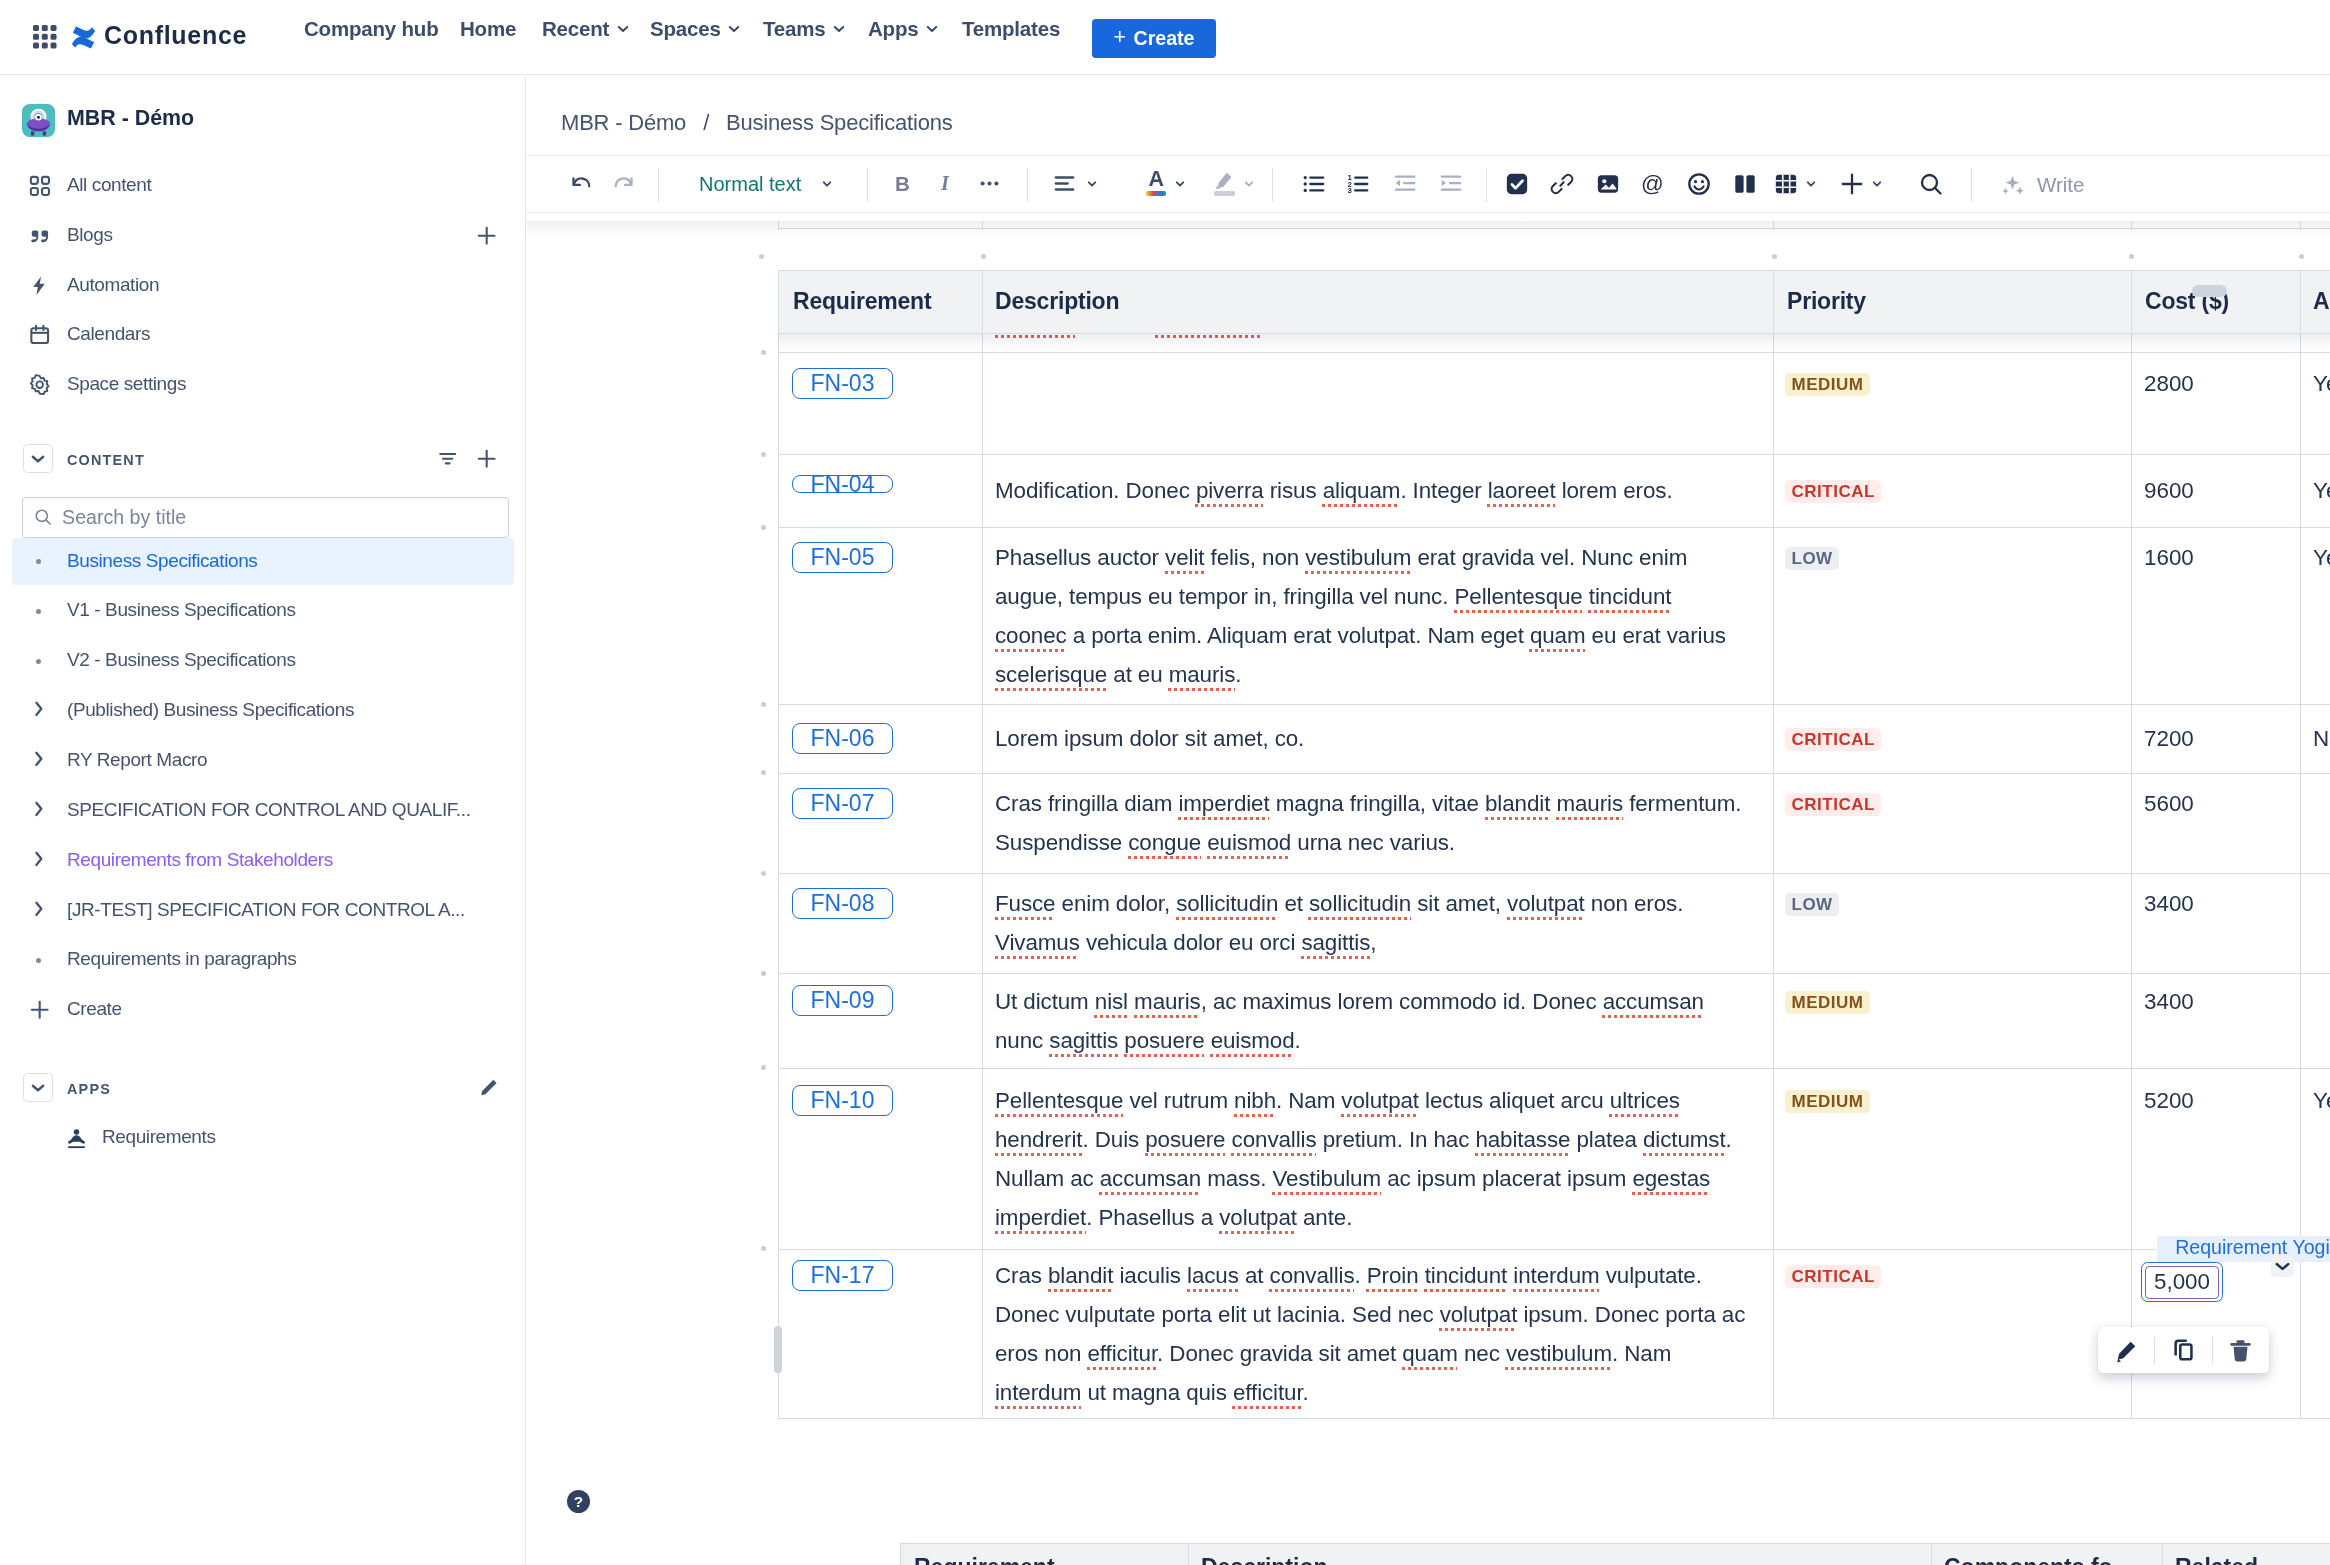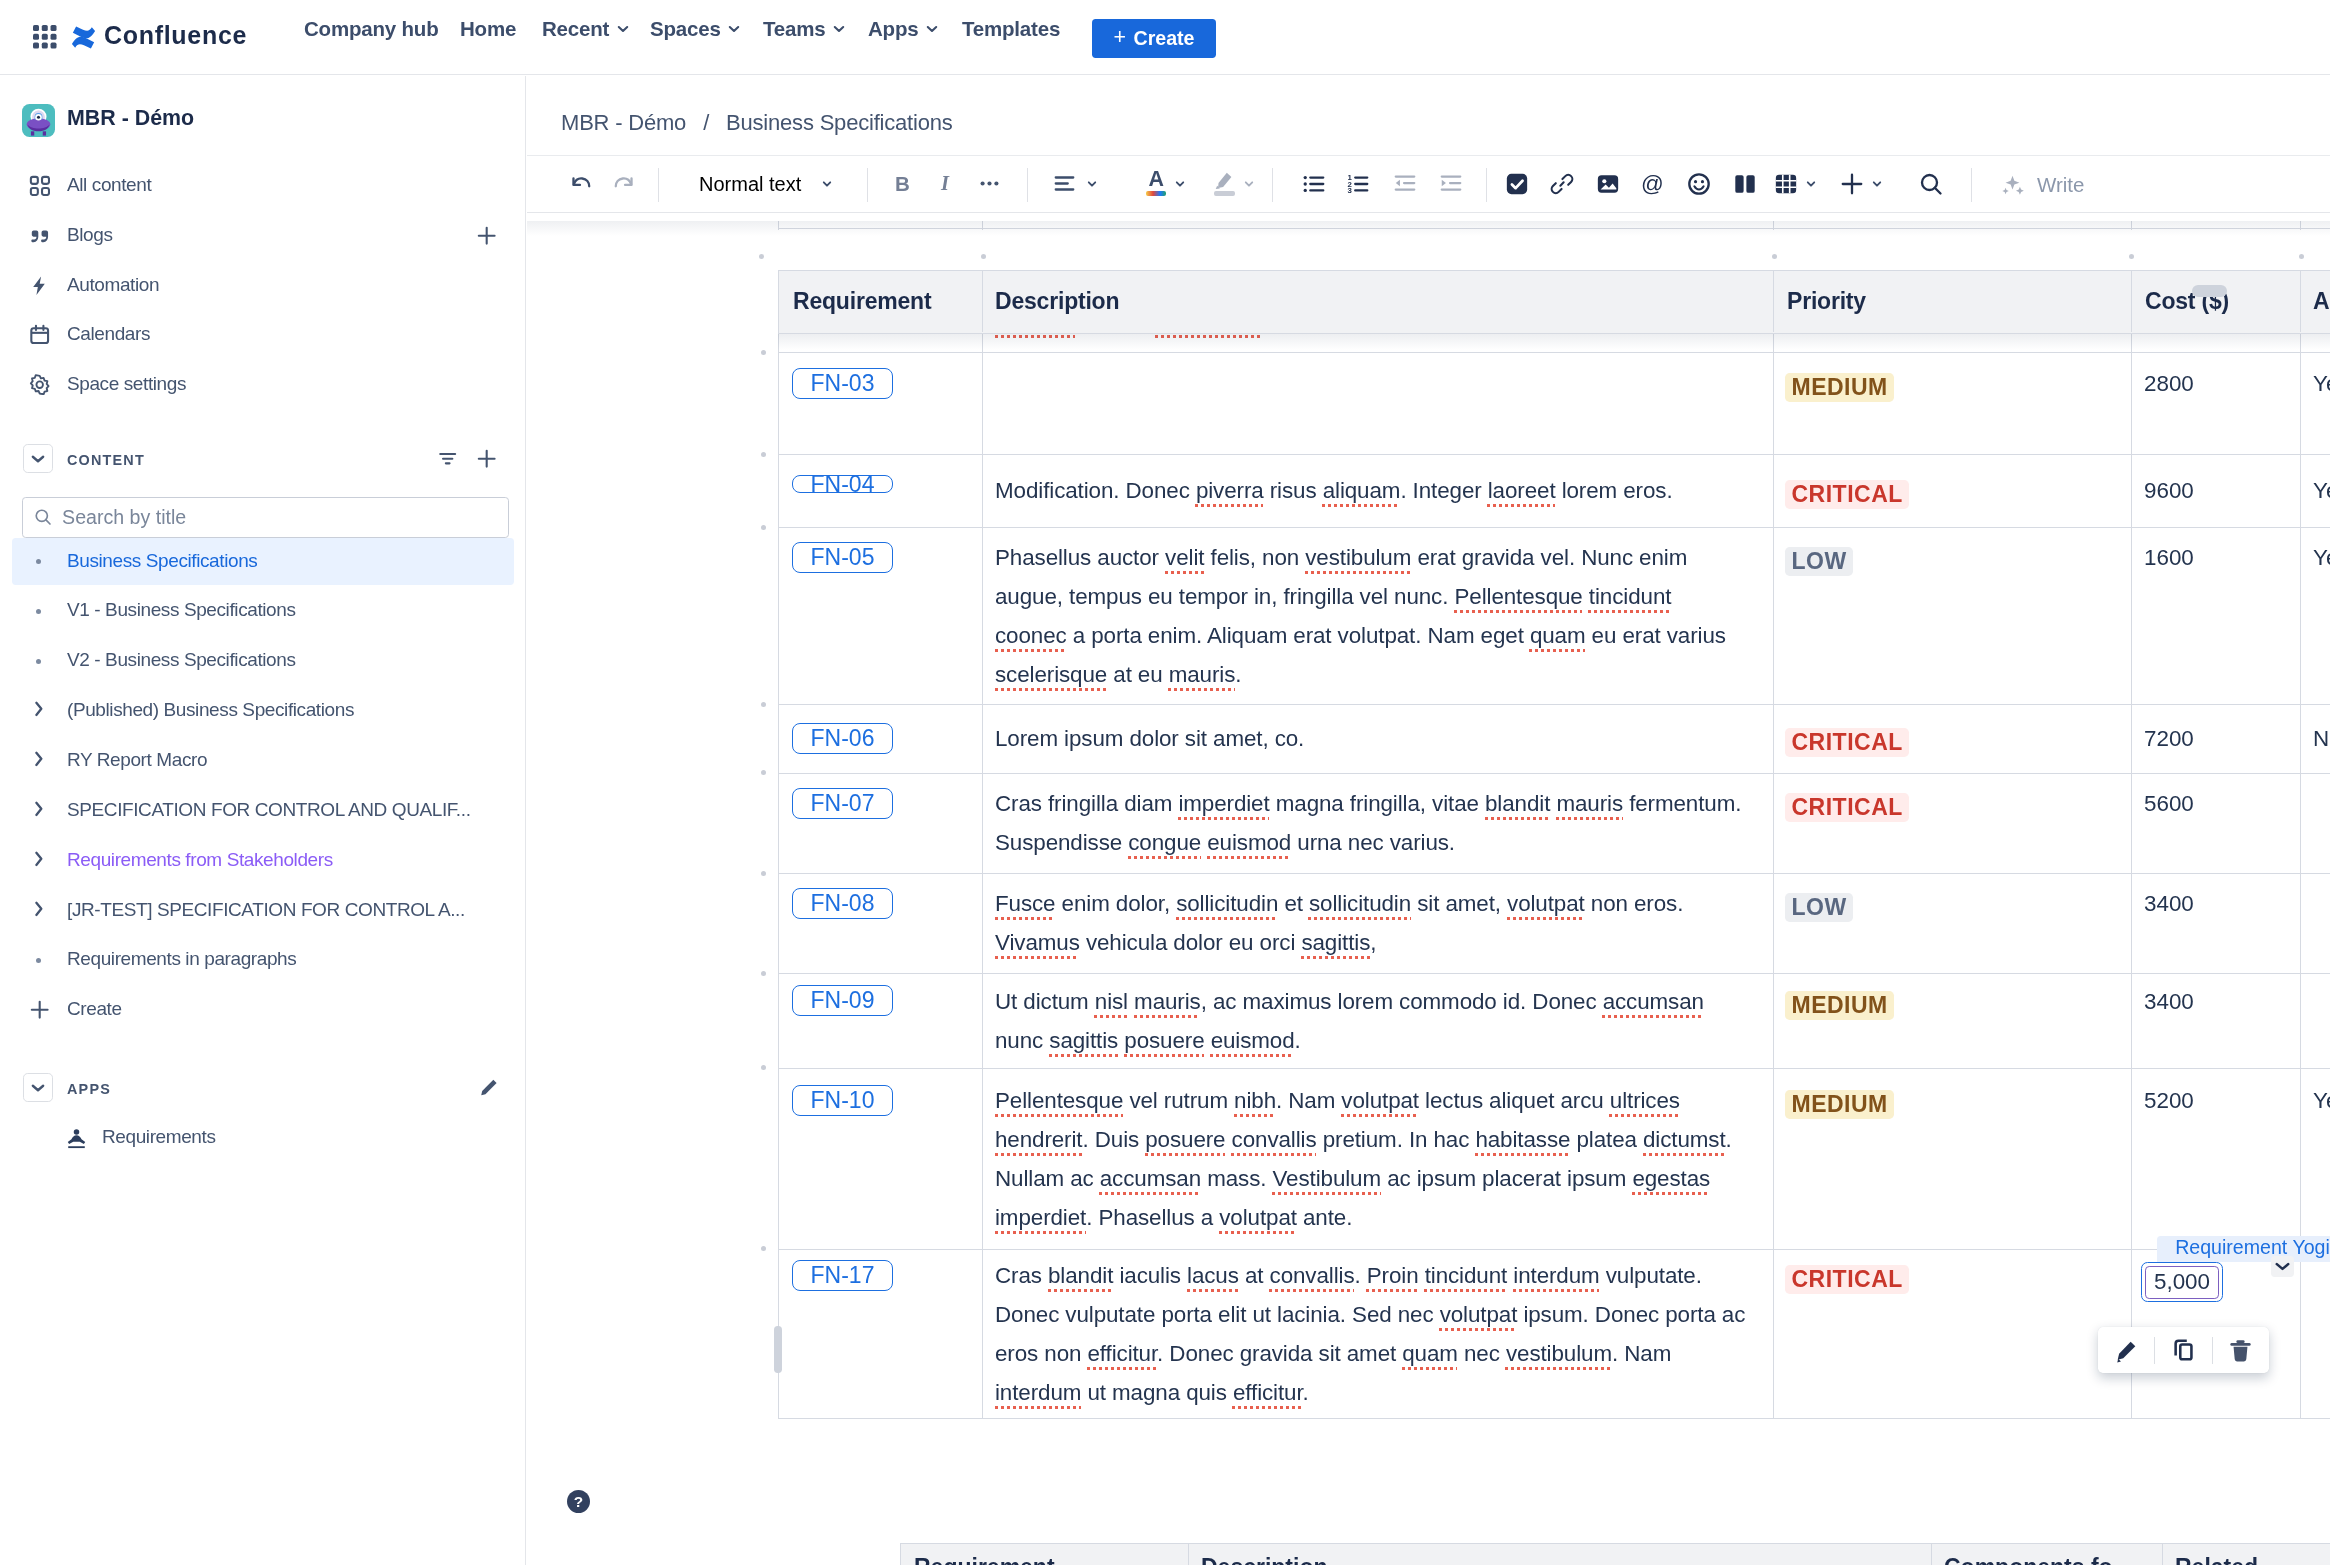--- a/index.html
+++ b/index.html
@@ -29,21 +29,21 @@
 #toolbar{position:absolute;left:0;top:79px;width:2456px;height:58px;background:#fff;
   border-top:0.9px solid #e9ebee;border-bottom:0.9px solid #e4e6ea;z-index:40}
 .tsep{position:absolute;top:12px;width:0.9px;height:34px;background:#dfe1e6}
 .ticon{position:absolute;display:flex;align-items:center;justify-content:center}
 
 #tablewrap{position:absolute;left:0px;top:137px;width:2456px;height:1352px;overflow:hidden}
 .vline{position:absolute;width:1.4px;background:#d6dae2}
 .hline{position:absolute;height:1.4px;background:#d6dae2}
 .fnpill{position:absolute;border:1.4px solid #1d6fe0;border-radius:8px;color:#1d6fe0;
   font-size:23px;display:flex;align-items:center;justify-content:center;background:#fff}
-.badge{position:absolute;font-size:23px;font-weight:700;letter-spacing:0.5px;border-radius:4.7px;
+.badge{position:absolute;font-size:17px;font-weight:700;letter-spacing:0.5px;border-radius:4.7px;
   padding:2.8px 6.5px;line-height:1}
 .b-med{background:#faf0cd;color:#82521a}
 .b-crit{background:#ffeceb;color:#c9372c}
 .b-low{background:#eceef1;color:#596780}
 .desc{position:absolute;font-size:22.4px;color:#24344f;line-height:39px;white-space:nowrap;letter-spacing:-0.1px}
 .celltxt{position:absolute;font-size:22.4px;color:#24344f;line-height:39px}
 i{font-style:normal;text-decoration:underline;text-decoration-style:dotted;text-decoration-color:#e8604f;
   text-decoration-thickness:3.3px;text-underline-offset:6px}
 #sthead{position:absolute;left:251px;top:194px;width:1953px;height:64px;background:#f1f2f4;
   border:1.4px solid #d6dae2;z-index:20}
@@ -246,21 +246,21 @@
             <path d="M15 26c3-8 10-13 18-12 9 1 15 8 15 17" fill="none" stroke="#3c4d6b" stroke-width="5" stroke-linecap="round"></path>
           </svg>
         </div>
         <div class="ticon" style="left:86px;top:16px">
           <svg width="25" height="25" viewBox="0 0 54 54" style="">
             <path d="M40 14v14H26" fill="none" stroke="#a9b0be" stroke-width="5" stroke-linecap="round" stroke-linejoin="round"></path>
             <path d="M39 26c-3-8-10-13-18-12-9 1-15 8-15 17" fill="none" stroke="#a9b0be" stroke-width="5" stroke-linecap="round"></path>
           </svg>
         </div>
         <div class="tsep" style="left:131px"></div>
-        <div class="abs" style="left:172px;top:17px;font-size:20px;color:#000000">Normal text</div>
+        <div class="abs" style="left:172px;top:17px;font-size:20px;color:#0f766e">Normal text</div>
         <div class="ticon" style="left:294px;top:22.4px">
           <svg width="12" height="12" viewBox="0 0 26 26" style="">
             <path d="M6 9.36 L13.0 16.64 L20 9.36" fill="none" stroke="#3c4d6b" stroke-width="4" stroke-linecap="round" stroke-linejoin="round"></path>
           </svg>
         </div>
         <div class="tsep" style="left:340px"></div>
         <div class="abs" style="left:368px;top:16px;font-size:20.5px;font-weight:700;color:#747f95">B</div>
         <div class="abs" style="left:414px;top:16px;font-size:20.5px;font-style:italic;font-weight:600;color:#747f95;font-family:'Liberation Serif',serif">I</div>
         <div class="ticon" style="left:451px;top:16px">
           <svg width="23" height="23" viewBox="0 0 50 50" style="">

